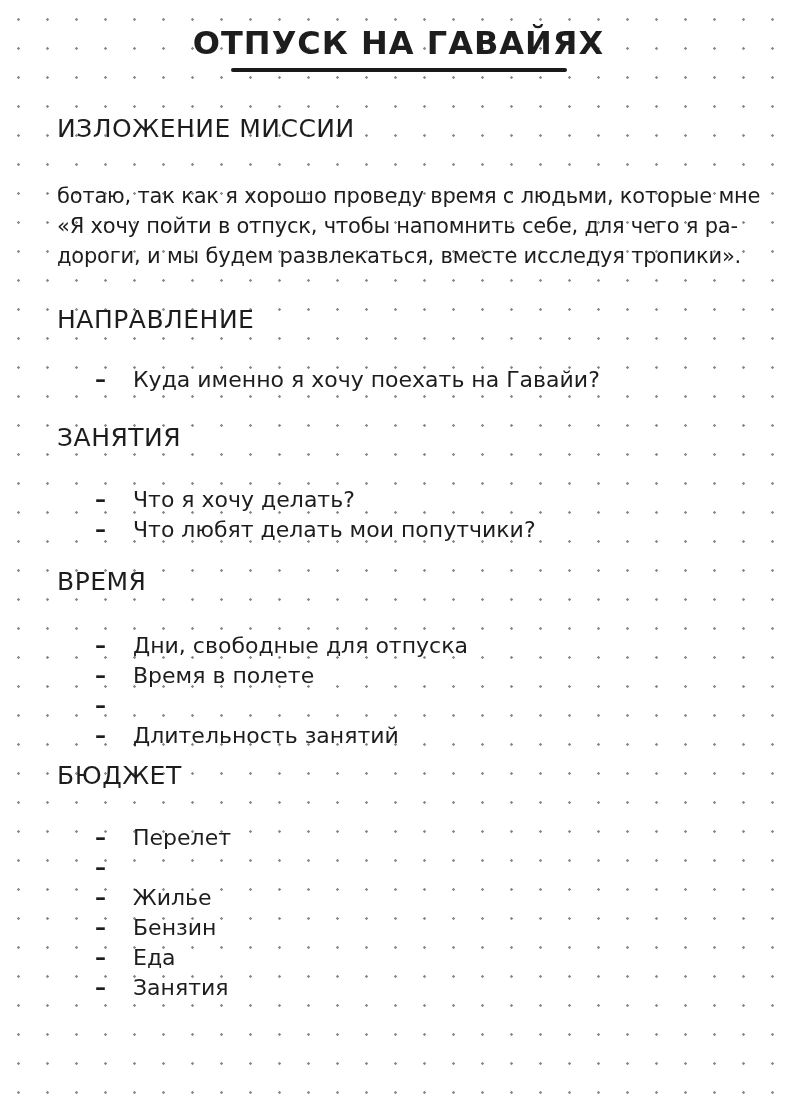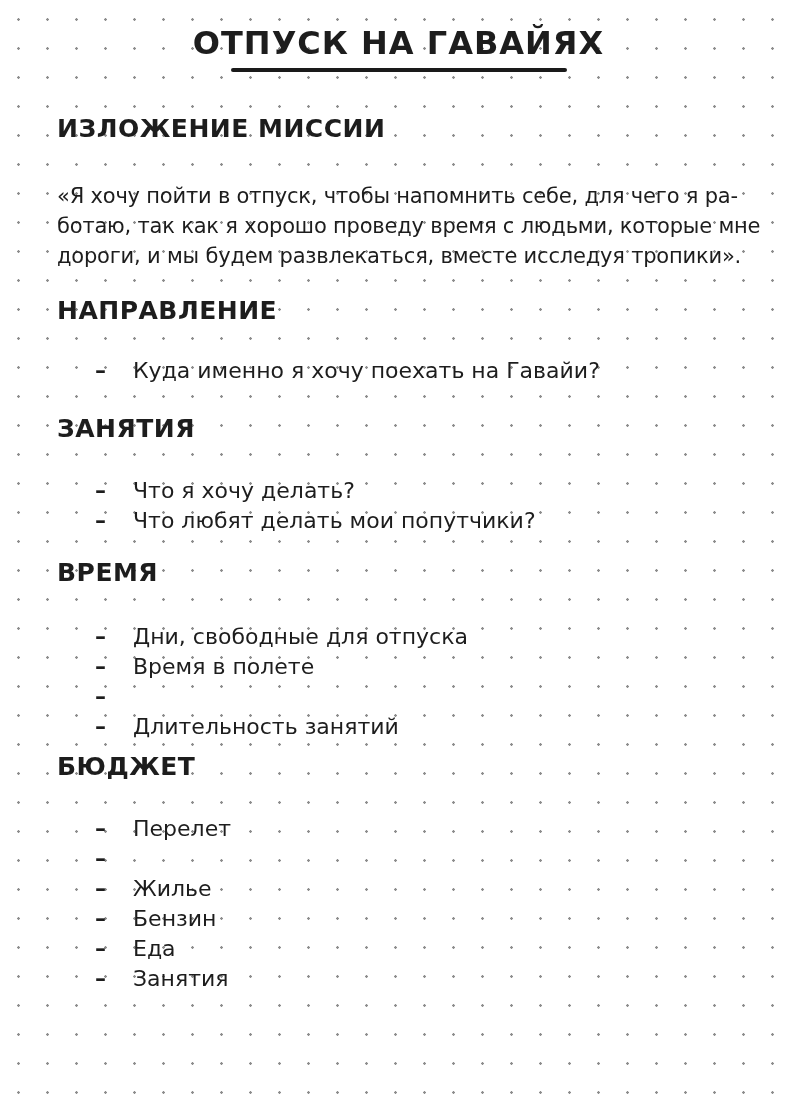--- a/index.html
+++ b/index.html
@@ -30,33 +30,33 @@
     width: 336px;
     height: 4px;
     margin: 8px auto 0;
     background: #1a1a1a;
     border-radius: 2px;
   }
   h2 {
     margin: 0;
     font-size: 25px;
     line-height: 25px;
-    font-weight: 700;
+    font-weight: 400;
     letter-spacing: 0.5px;
     white-space: nowrap;
   }
   .s-mission h2   { margin-top: 44px; }
   .para {
     margin: 40px 0 0;
     font-size: 21px;
     line-height: 30px;
     letter-spacing: -0.2px;
   }
   .pline { display: block; white-space: nowrap; }
-  .s-direction h2  { margin-top: 27px; }
+  .s-direction h2  { margin-top: 36px; }
   .s-activities h2 { margin-top: 30px; }
   .s-time h2       { margin-top: 24px; }
   .s-budget h2     { margin-top: 12px; }
   .blist {
     list-style: none;
     margin: 0;
     padding: 0;
     font-size: 22px;
   }
   .s-direction  .blist { margin-top: 33px; }
@@ -82,22 +82,22 @@
 <div class="page">
 
   <header class="title-wrap">
     <h1 class="title">ОТПУСК НА ГАВАЙЯХ</h1>
     <div class="title-underline"></div>
   </header>
 
   <section class="s-mission">
     <h2>ИЗЛОЖЕНИЕ МИССИИ</h2>
     <p class="para">
+      <span class="pline">ботаю, так как я хорошо проведу время с людьми, которые мне</span>
       <span class="pline">«Я хочу пойти в отпуск, чтобы напомнить себе, для чего я ра-</span>
-      <span class="pline">ботаю, так как я хорошо проведу время с людьми, которые мне</span>
       <span class="pline">дороги, и мы будем развлекаться, вместе исследуя тропики».</span>
     </p>
   </section>
 
   <section class="s-direction">
     <h2>НАПРАВЛЕНИЕ</h2>
     <ul class="blist">
       <li class="bitem">
         <span class="dash">–</span>
         <span class="btext">Куда именно я хочу поехать на Гавайи?</span>

